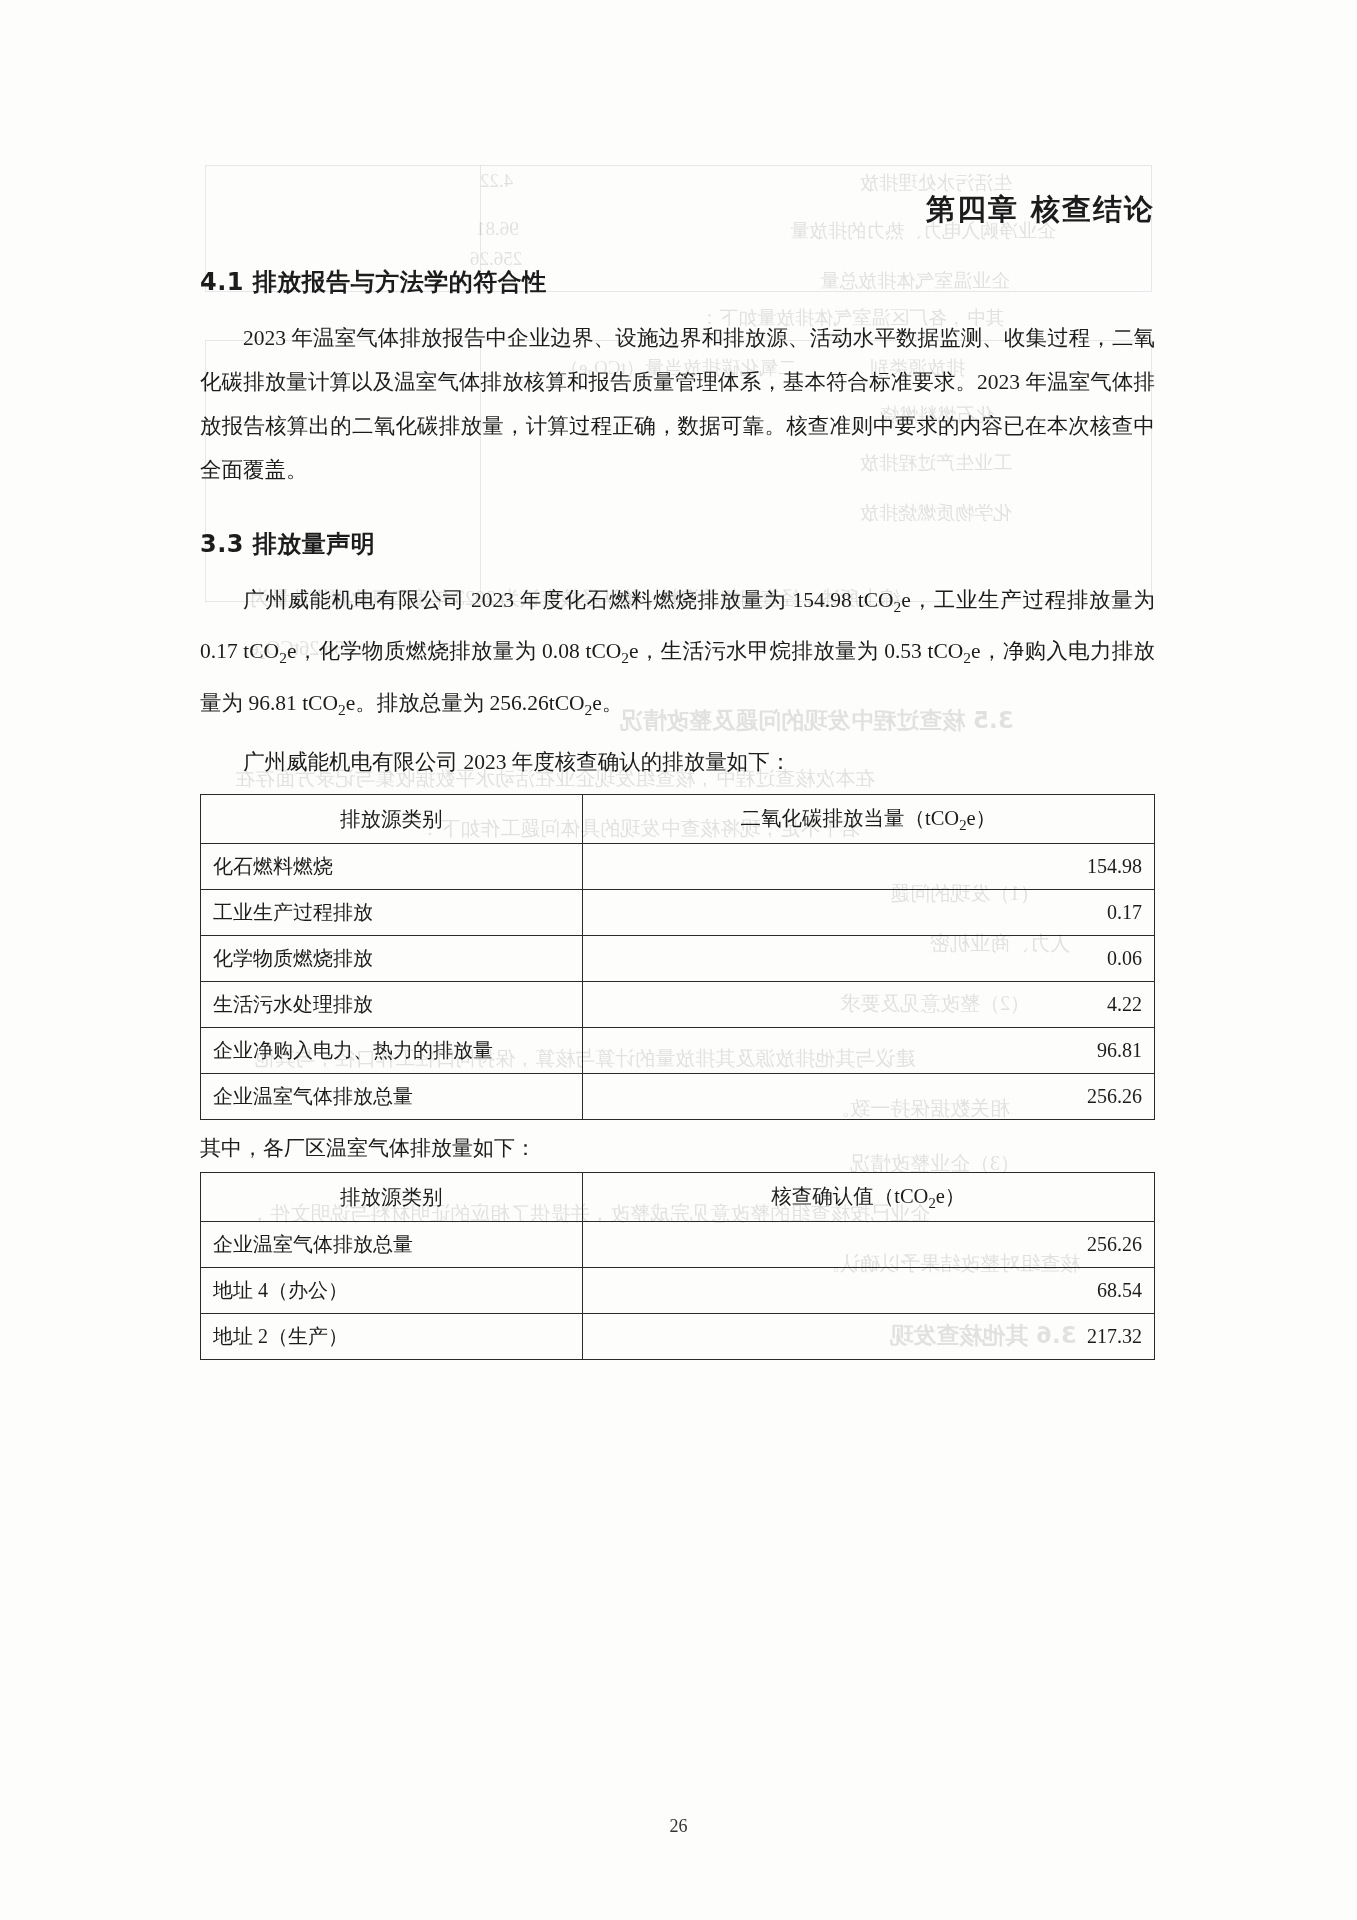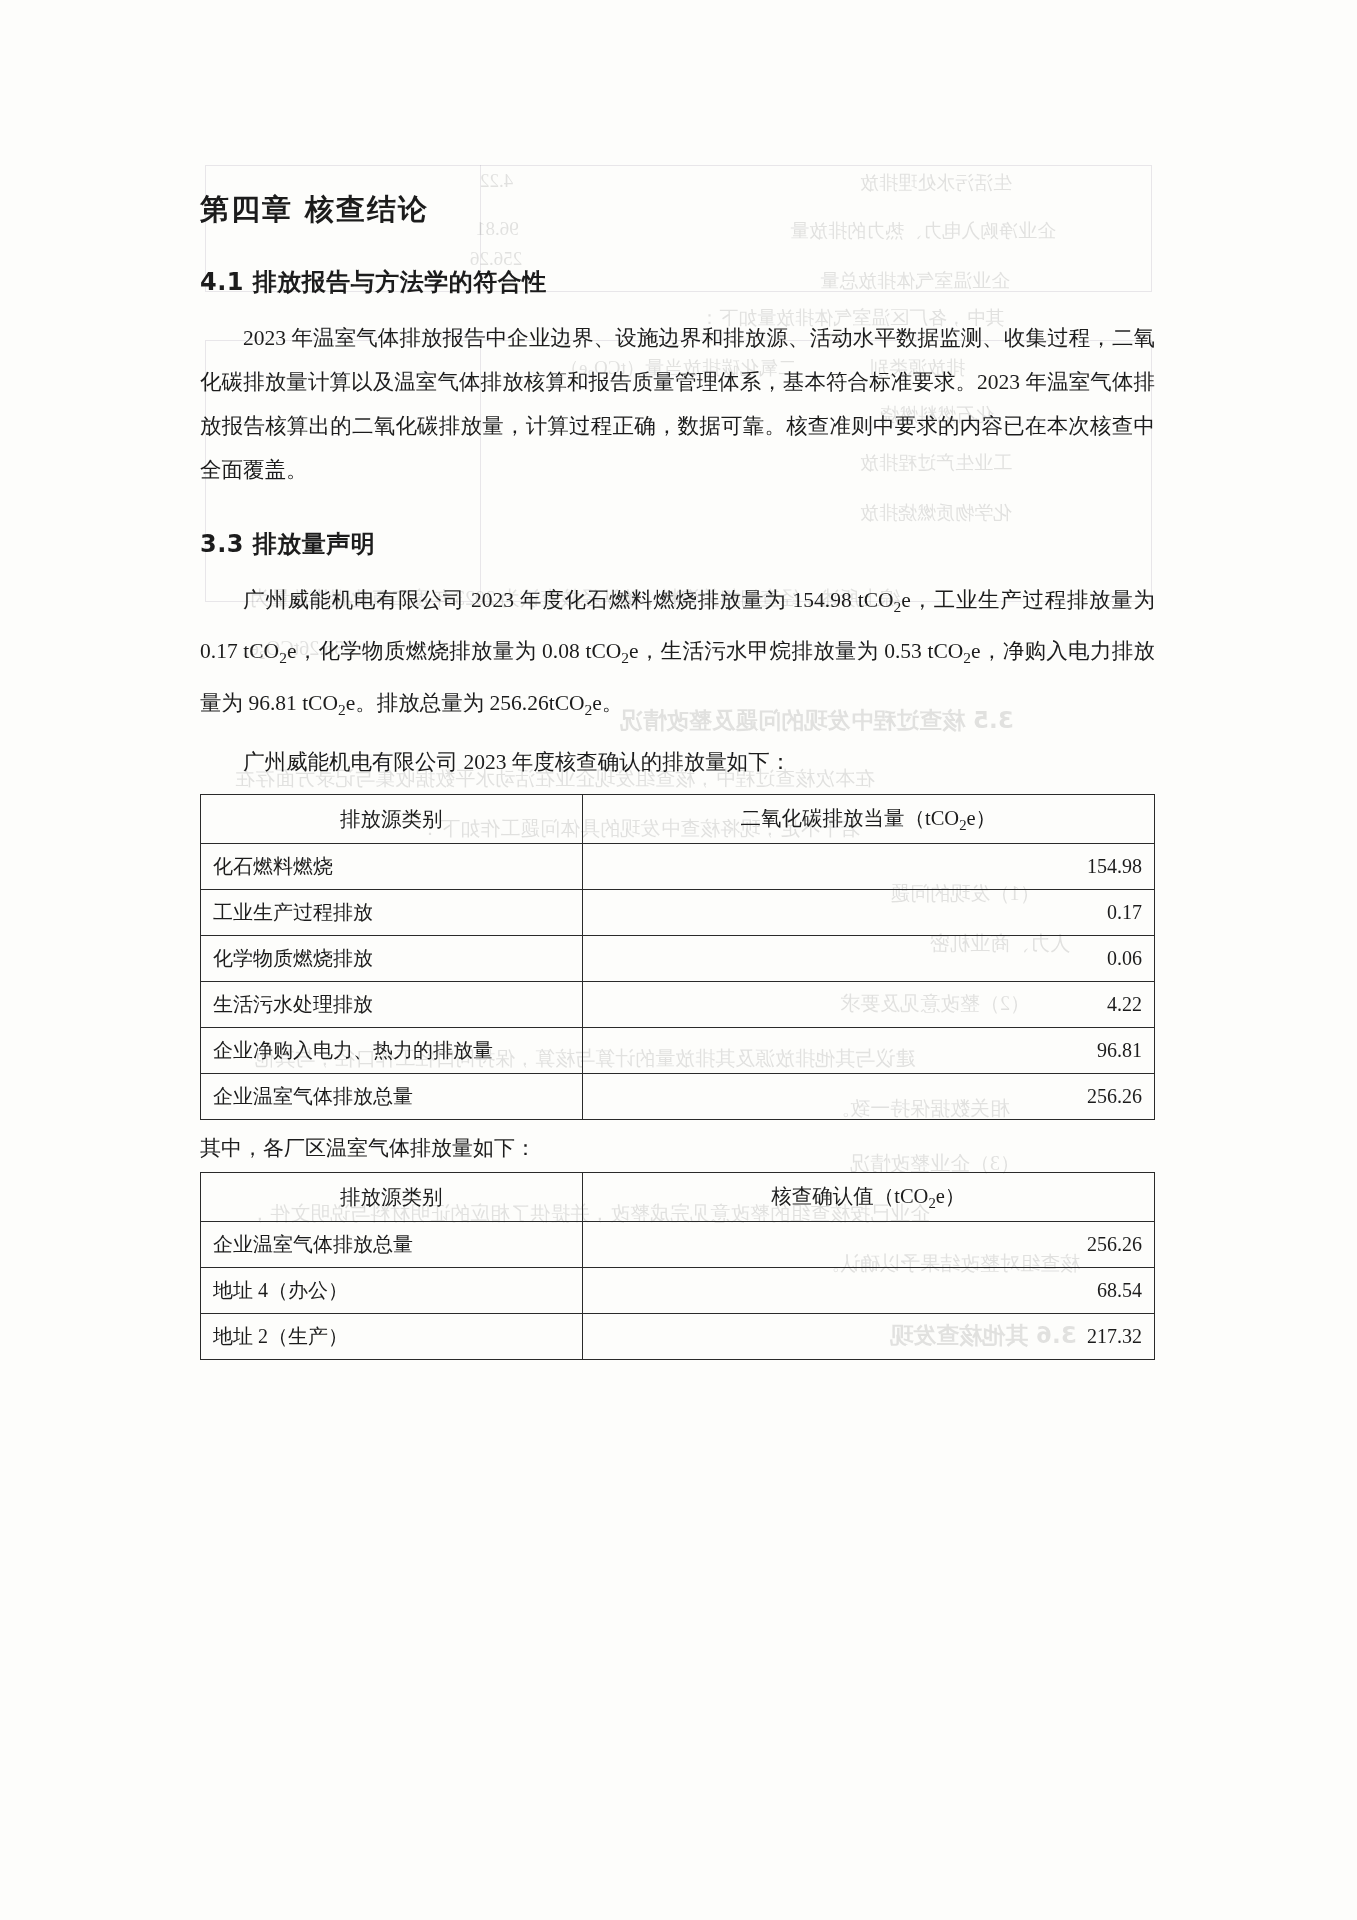--- a/index.html
+++ b/index.html
@@ -40,21 +40,21 @@
   }
 
   .content {
     position: absolute;
     left: 200px;
     top: 150px;
     width: 955px;
   }
 
   .chapter-title {
-    text-align: left;
+    text-align: right;
     font-family: "DejaVu Sans", "Liberation Sans", sans-serif;
     font-weight: bold;
     font-size: 29px;
     letter-spacing: 2px;
     margin: 40px 0 34px 0;
   }
 
   h2.sec {
     font-family: "DejaVu Sans", "Liberation Sans", sans-serif;
     font-weight: bold;
@@ -214,14 +214,15 @@
         <tr>
           <td class="label">地址 2（生产）</td>
           <td class="value">217.32</td>
         </tr>
       </tbody>
     </table>
 
 
   </div>
 
+  <div class="pagenum">26</div>
 
 </div>
 
 </body></html>

